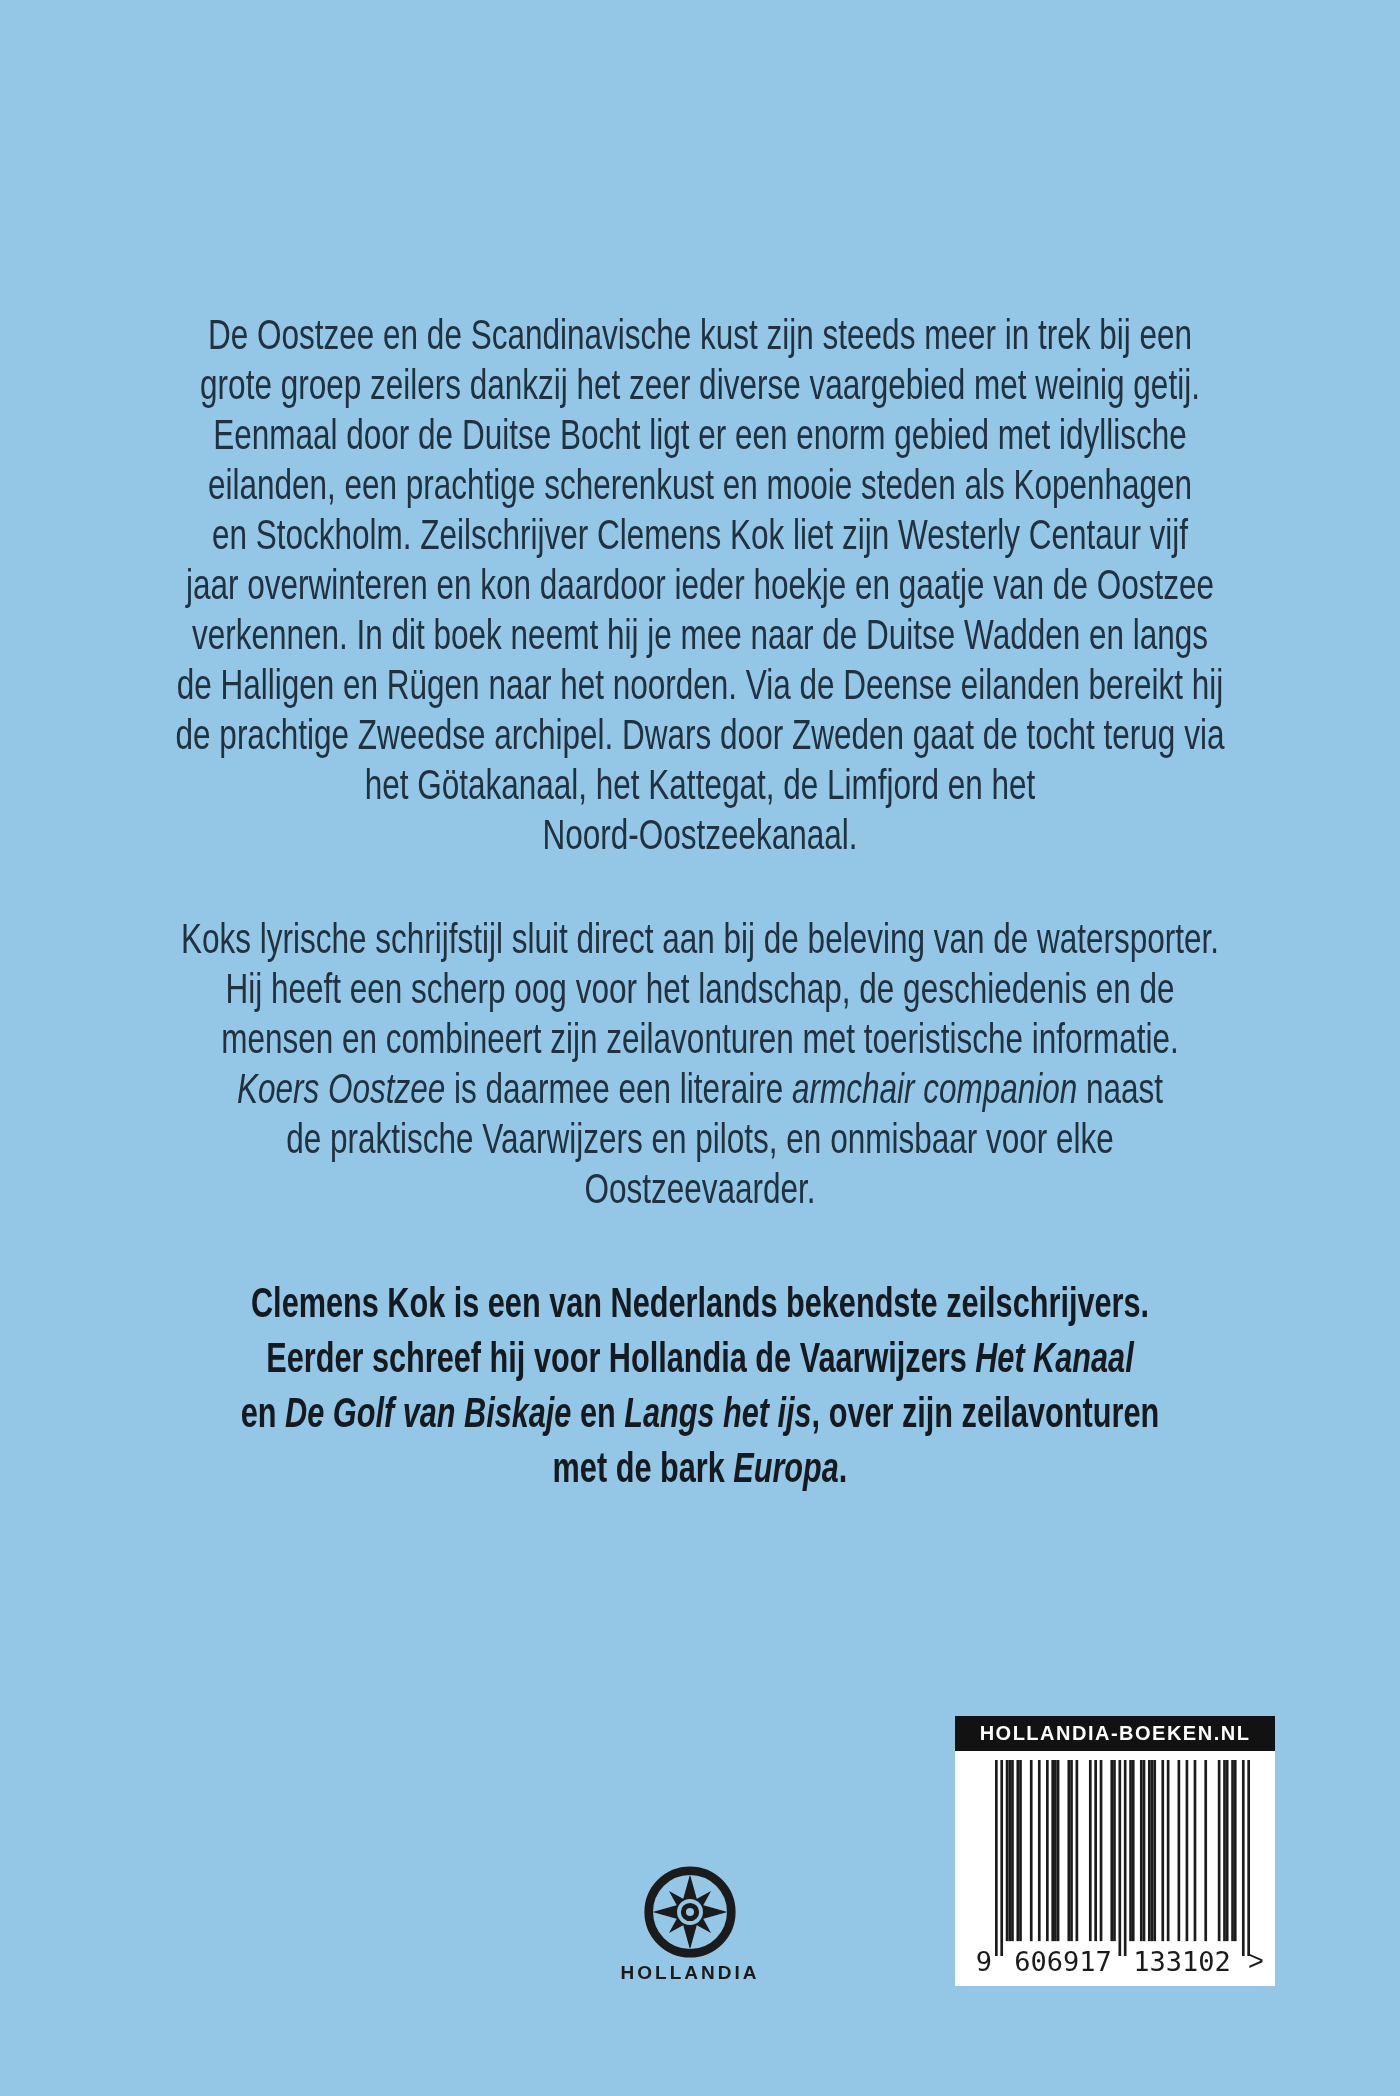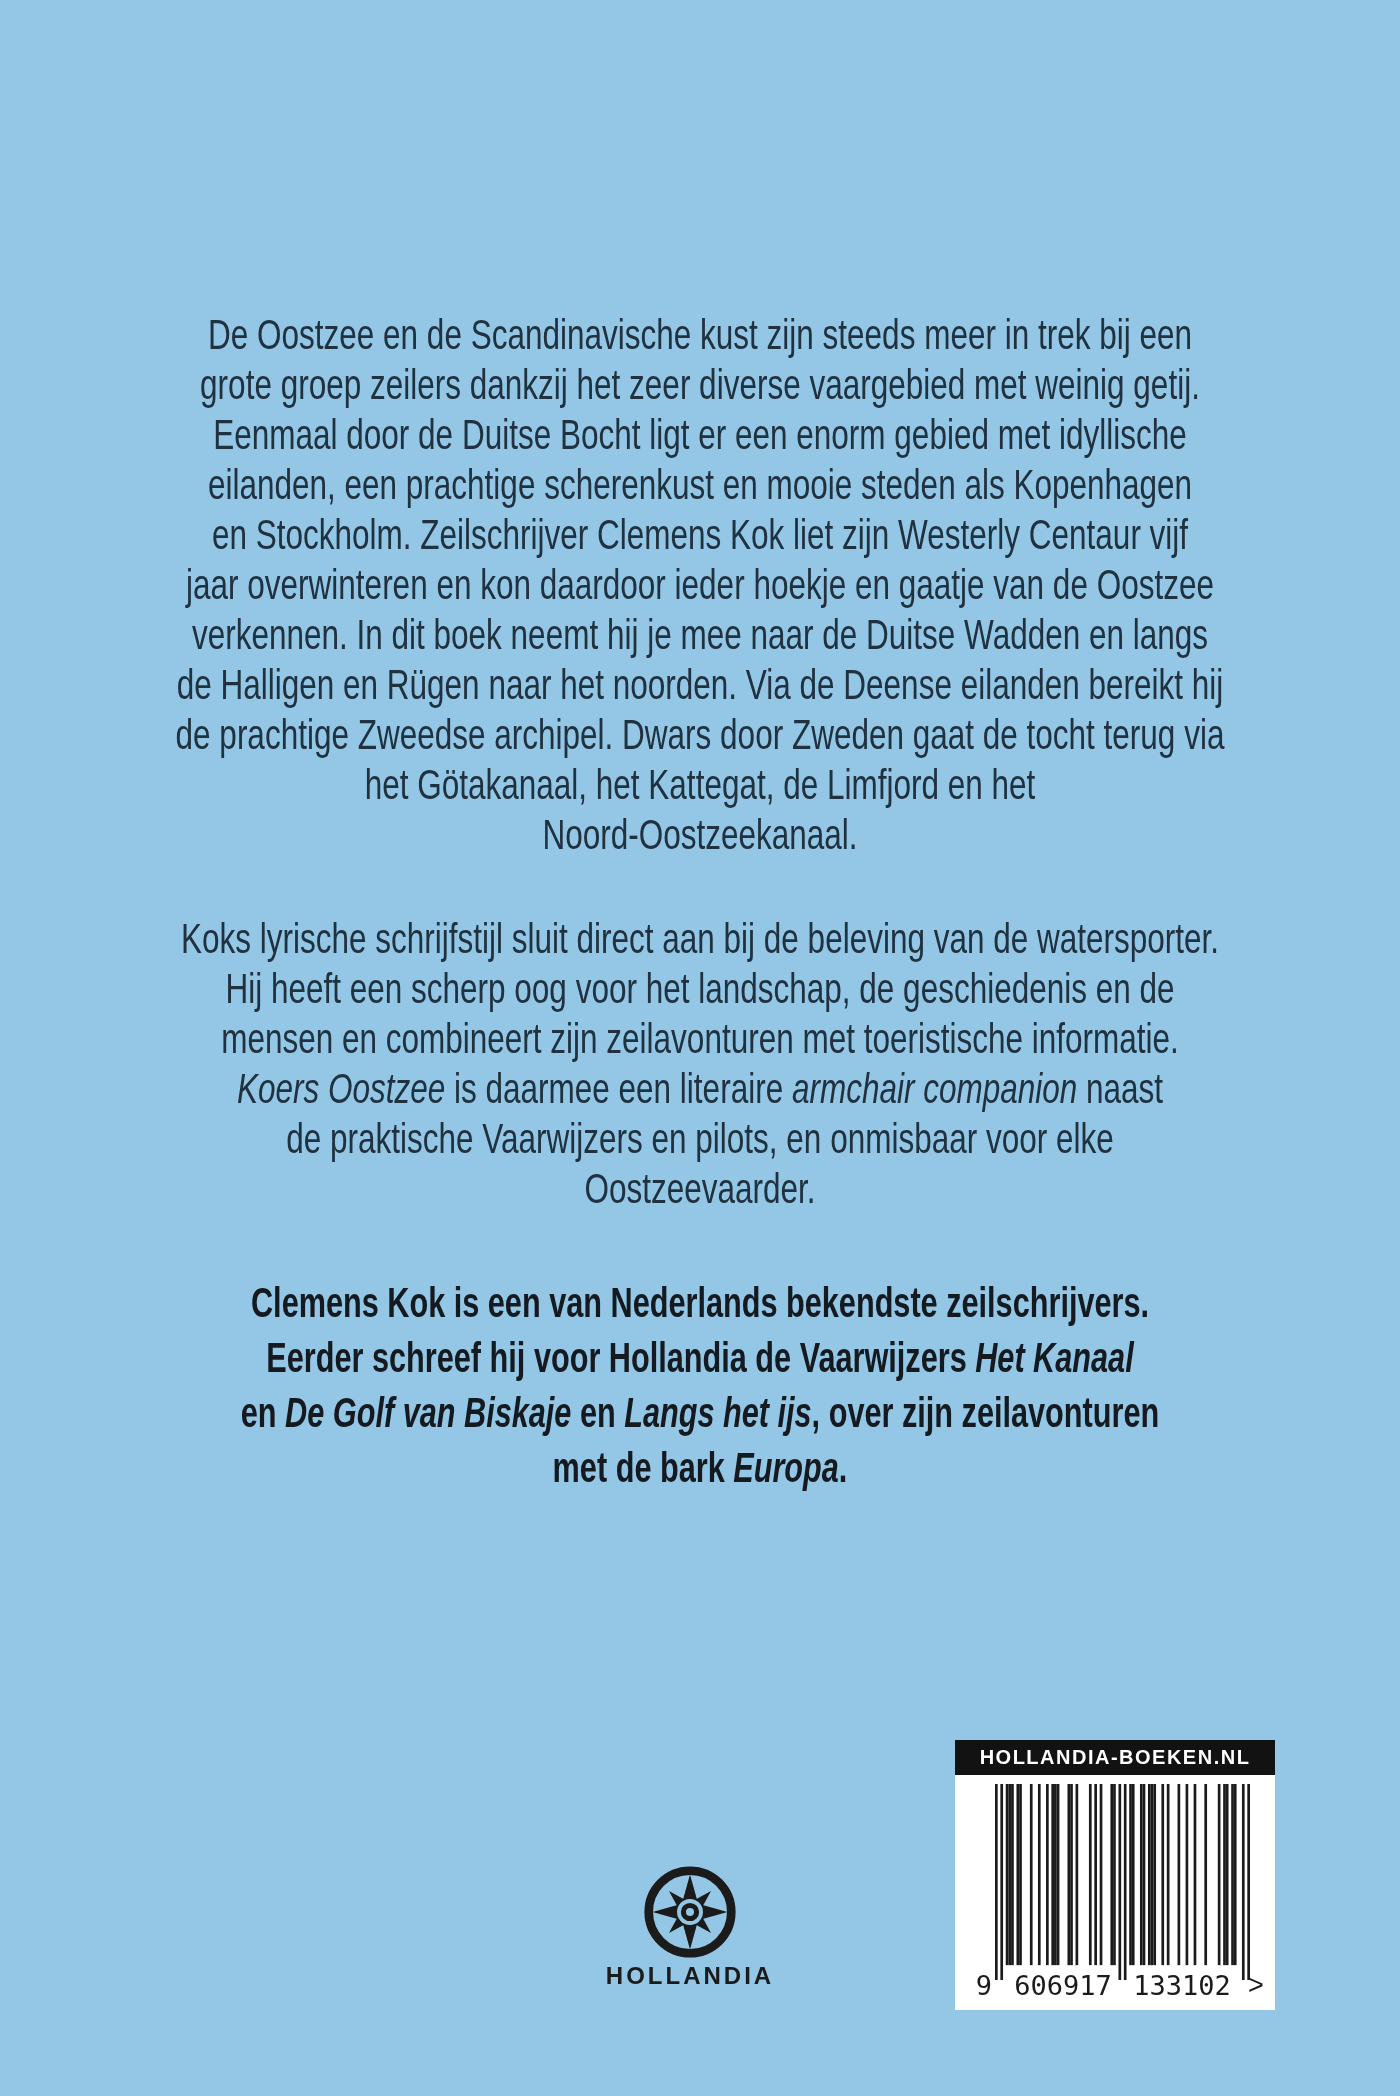--- a/index.html
+++ b/index.html
@@ -18,27 +18,26 @@
   .blurb i{font-style:italic;}
   #p1{top:310px;font-size:42px;line-height:50px;transform:scaleX(0.75);}
   #p2{top:914px;font-size:42px;line-height:50px;transform:scaleX(0.75);}
   #p3{top:1275px;font-size:42px;line-height:55px;font-weight:700;
       color:var(--bold-ink);transform:scaleX(0.73);}
   
   .logo-icon{position:absolute;left:642px;top:1864px;width:96px;height:96px;}
   .logo-icon svg{width:100%;height:100%;display:block;}
   .logo-wordmark{
     position:absolute;left:560px;top:1962px;width:260px;text-align:center;
-    font-weight:700;font-size:24px;letter-spacing:3px;color:var(--ink);
+    font-weight:700;font-size:19px;letter-spacing:3px;color:var(--ink);
   }
   
   .barcode{
     position:absolute;left:955px;top:1716px;width:320px;height:270px;
     background:var(--barcode-bg);
-    margin-top:24px;
   }
   .barcode-label{
     position:absolute;left:0;right:0;top:0;height:35px;
     background:var(--label-bg);color:var(--label-text);
     display:flex;align-items:center;justify-content:center;
     font-weight:700;font-size:20px;letter-spacing:1.5px;white-space:nowrap;
   }
   .barcode-bars{position:absolute;left:40px;top:44px;width:255px;height:196px;}
   .barcode-bars svg{width:100%;height:100%;display:block;fill:var(--ink);}
   .barcode-digit{

